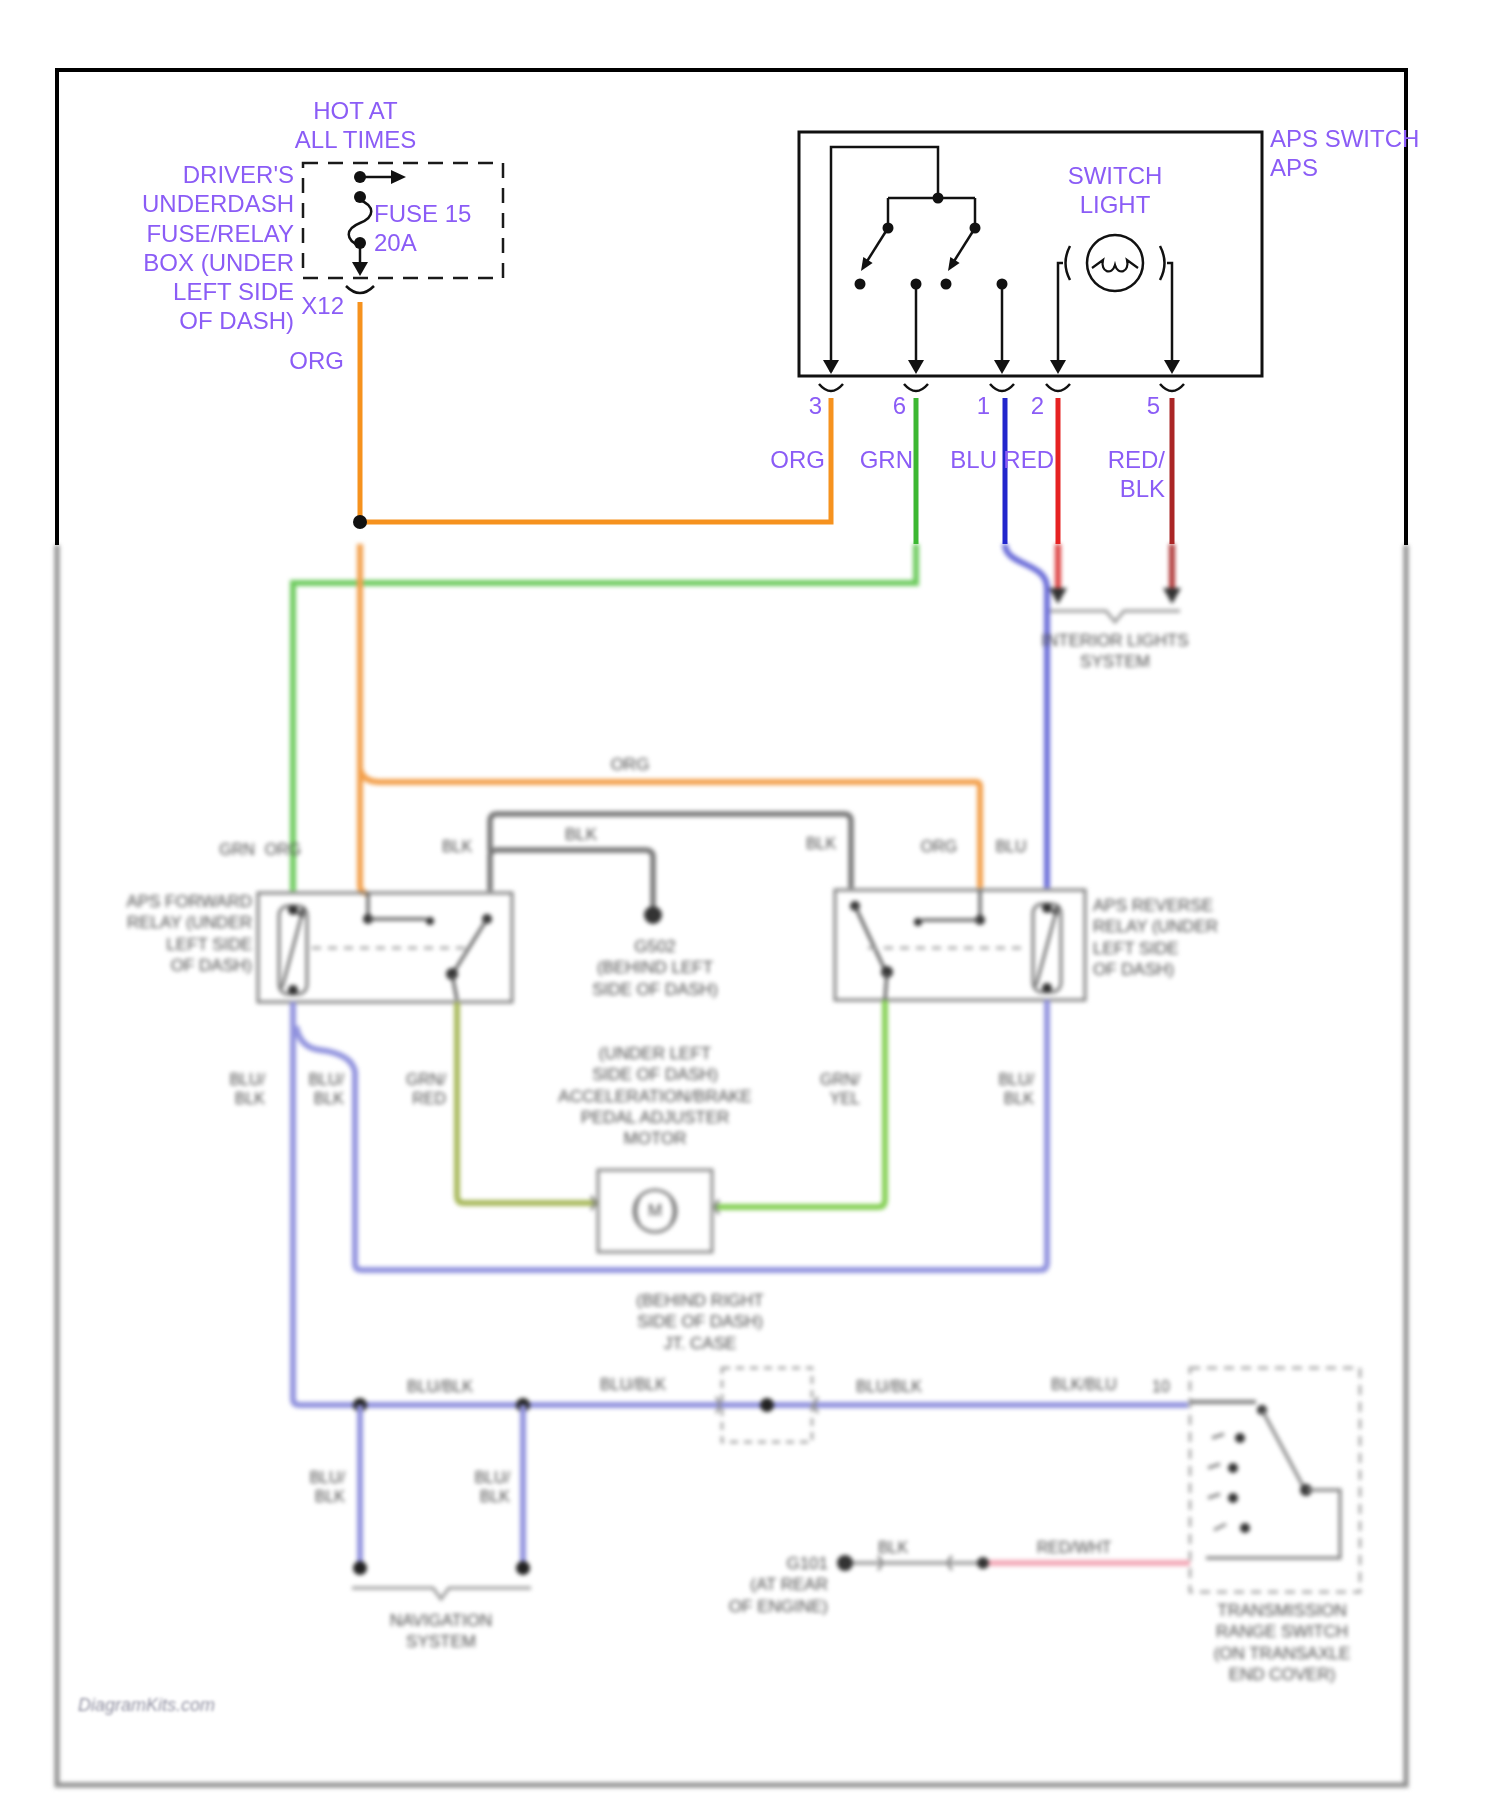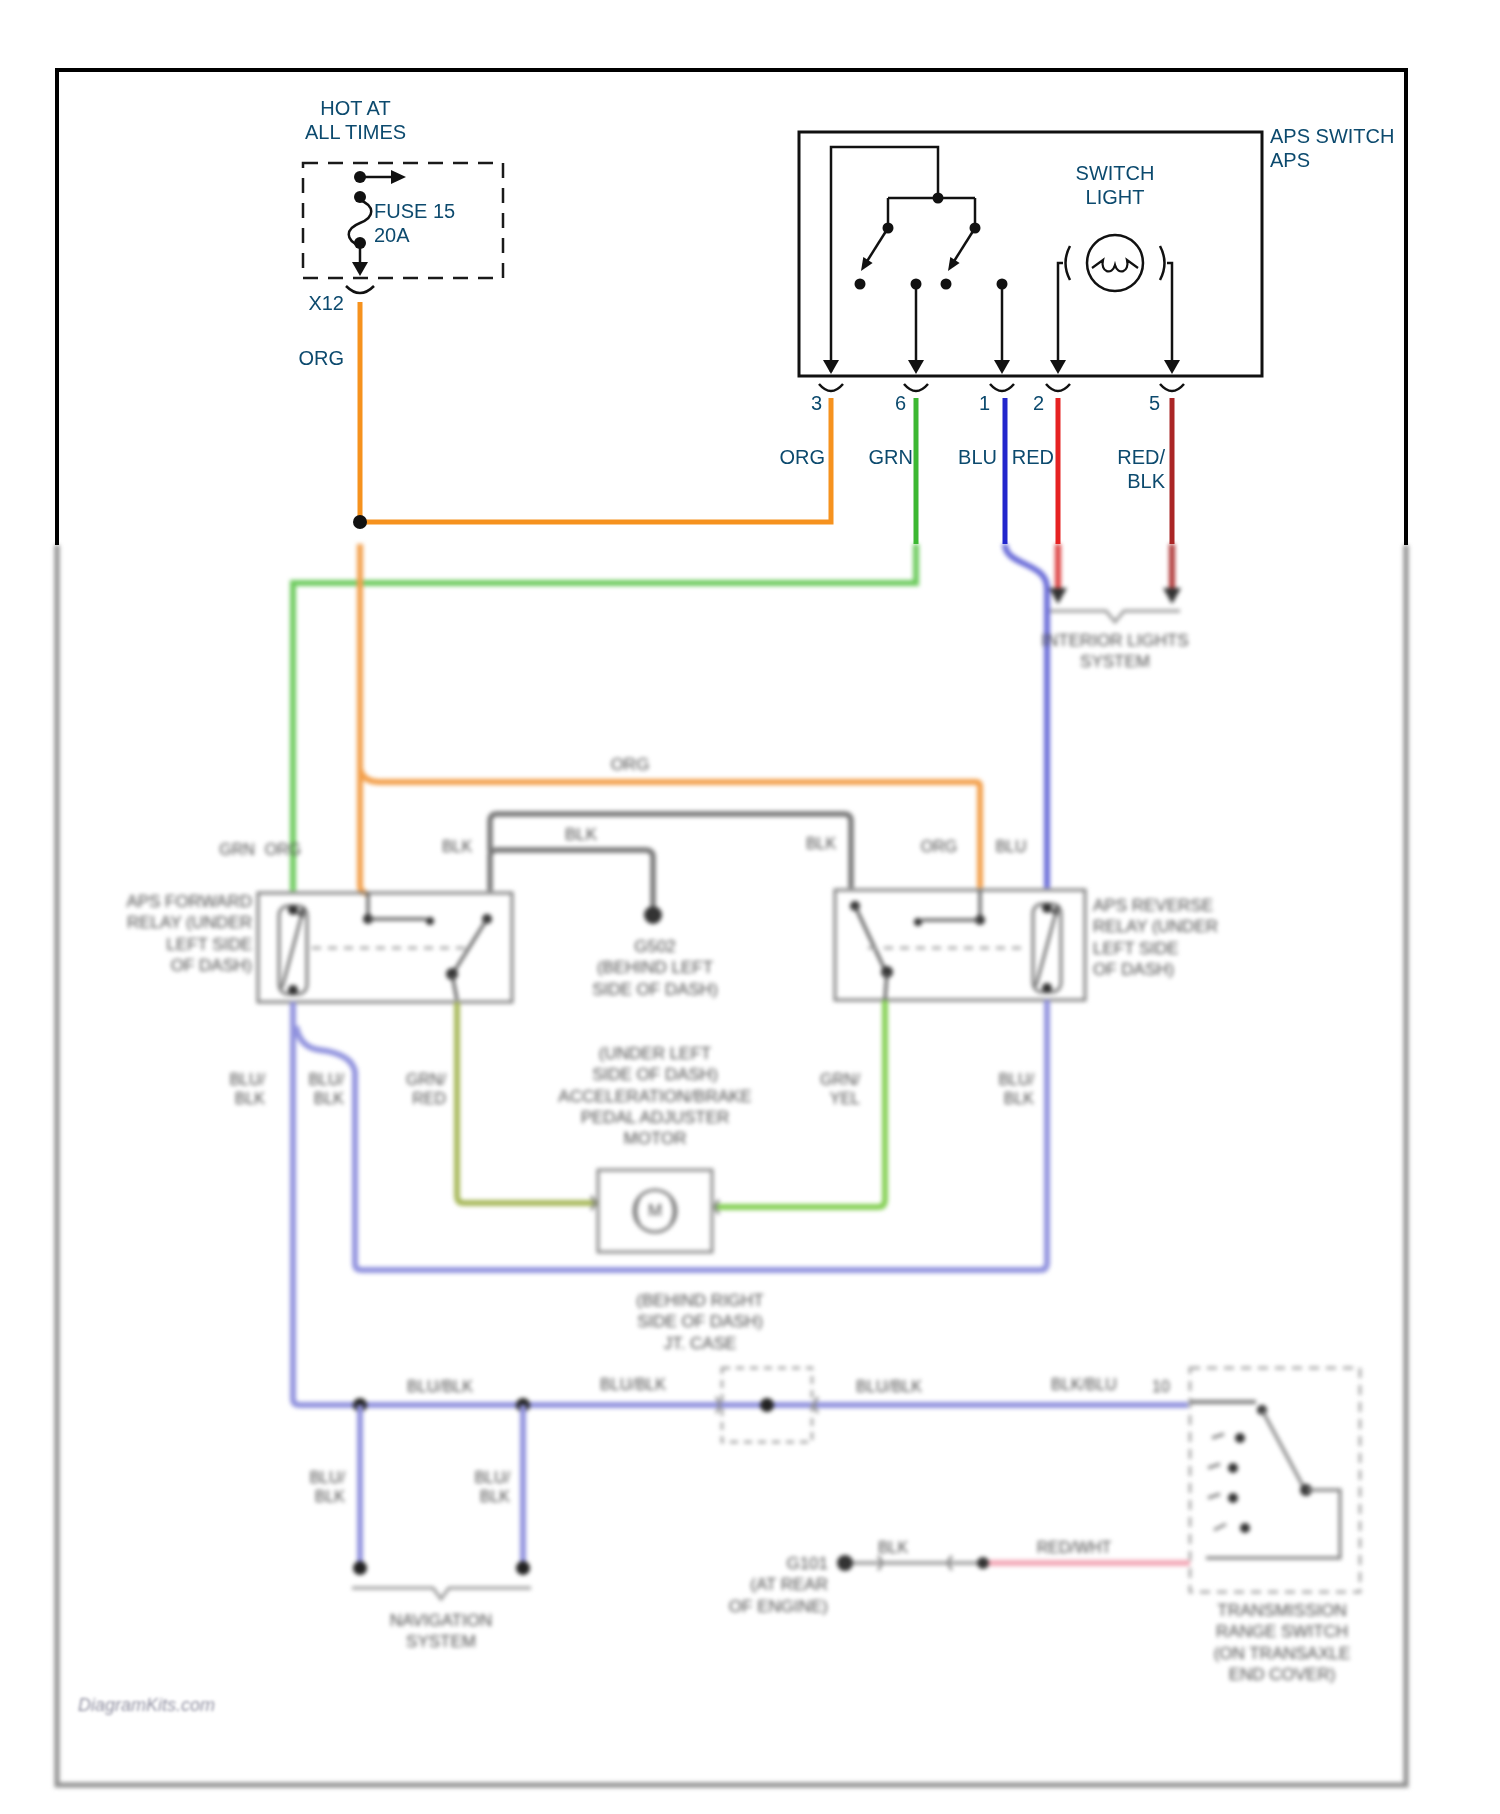--- a/index.html
+++ b/index.html
@@ -1,19 +1,19 @@
 <!DOCTYPE html>
 <html><head>
 <meta charset="utf-8">
 <style>
   html,body{margin:0;padding:0;background:#ffffff;}
   #canvas{position:relative;width:1500px;height:1814px;background:#ffffff;overflow:hidden;
           font-family:"Liberation Sans", sans-serif;}
   svg{position:absolute;left:0;top:0;}
-  .lbl{position:absolute;white-space:pre-line;color:#0c4a6e;font-size:20px;line-height:1.22;}
+  .lbl{position:absolute;white-space:pre-line;color:#8b5cf6;font-size:24px;line-height:1.22;}
   .lbl.small{font-size:17px;line-height:1.25;}
   .lbl.tiny{font-size:16px;line-height:1.2;}
   .r{text-align:right;} .c{text-align:center;} .l{text-align:left;}
   .blur-labels .lbl{color:#4c4c4c;}
   .blur-labels{position:absolute;left:0;top:0;width:100%;height:100%;filter:blur(2.3px);}
   .sharp-labels{position:absolute;left:0;top:0;width:100%;height:100%;}
   .blur-g{filter:blur(2.3px);}
   .watermark{position:absolute;color:#8f8fa0;font-size:18px;filter:blur(1.6px);font-style:italic;}
 </style>
 </head>
@@ -184,20 +184,26 @@
     <path d="M916,398 V544" stroke="#3cb832" stroke-width="5"></path>
     <path d="M1005,398 V544" stroke="#2226cc" stroke-width="5"></path>
     <path d="M1058,398 V544" stroke="#e62222" stroke-width="5"></path>
     <path d="M1172,398 V544" stroke="#aa2525" stroke-width="5"></path>
   </g>
 </svg>
 
 <div class="sharp-labels">
   <div class="lbl c" style="left:268px;top:96px;width:175px;">HOT AT
 ALL TIMES</div>
+  <div class="lbl r" style="left:58px;top:160px;width:236px;">DRIVER'S
+UNDERDASH
+FUSE/RELAY
+BOX (UNDER
+LEFT SIDE
+OF DASH)</div>
   <div class="lbl l" style="left:374px;top:199px;width:110px;">FUSE 15
 20A</div>
   <div class="lbl r" style="left:288px;top:291px;width:56px;">X12</div>
   <div class="lbl r" style="left:282px;top:346px;width:62px;">ORG</div>
 
   <div class="lbl l" style="left:1270px;top:124px;width:160px;">APS SWITCH
 APS</div>
   <div class="lbl c" style="left:1045px;top:161px;width:140px;">SWITCH
 LIGHT</div>
 

